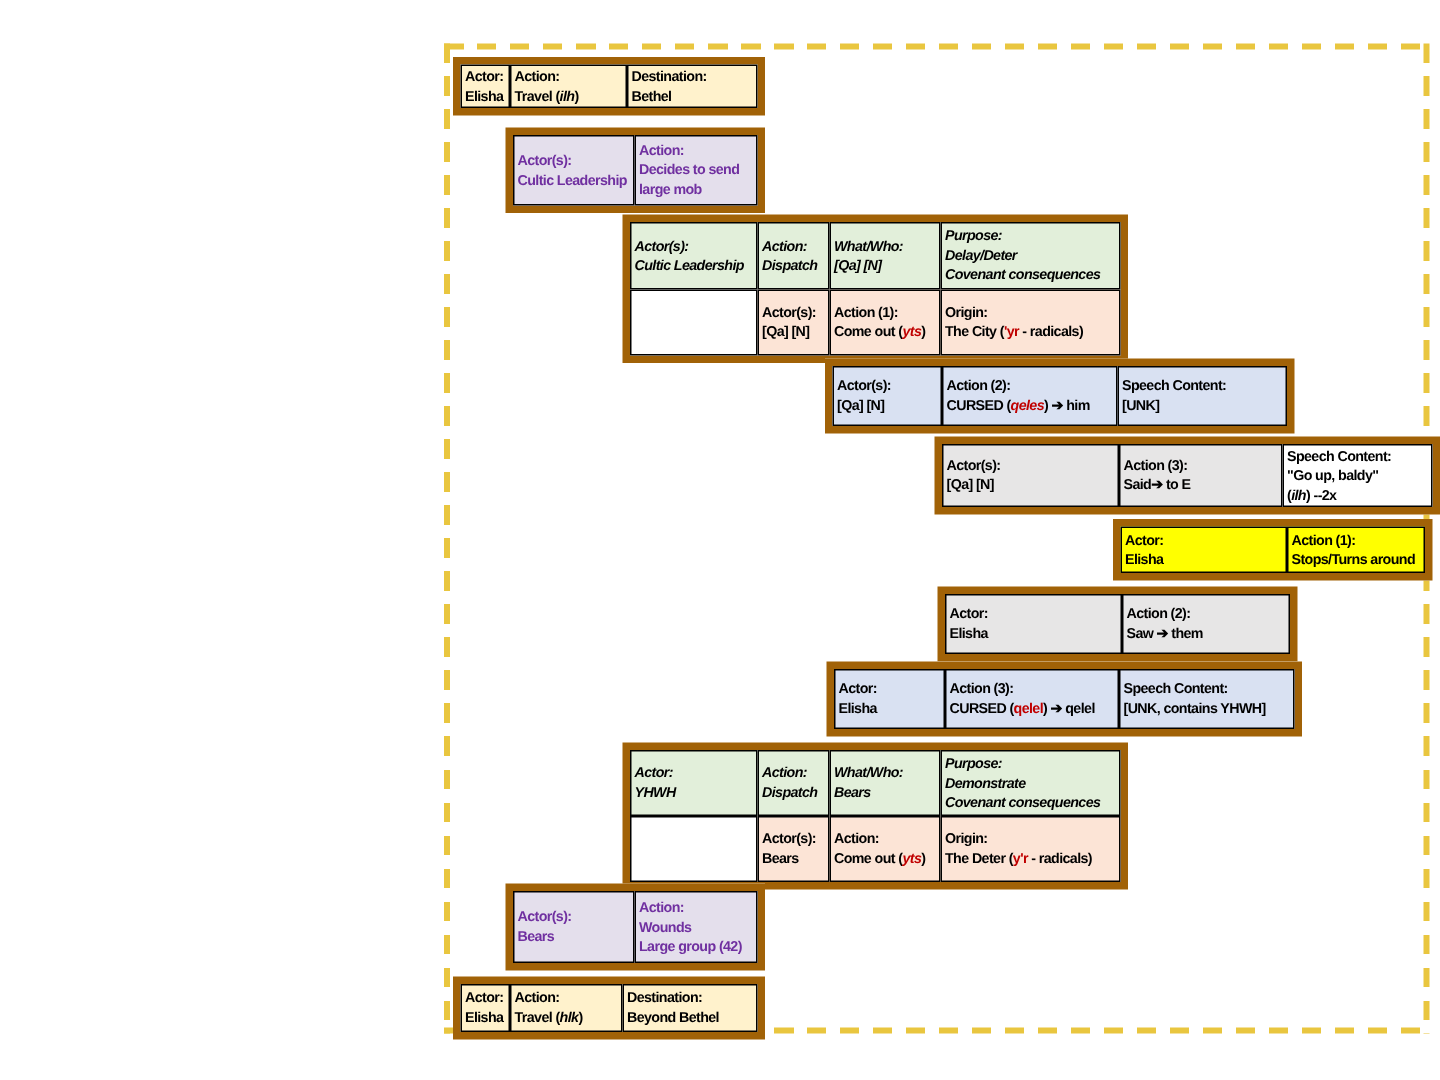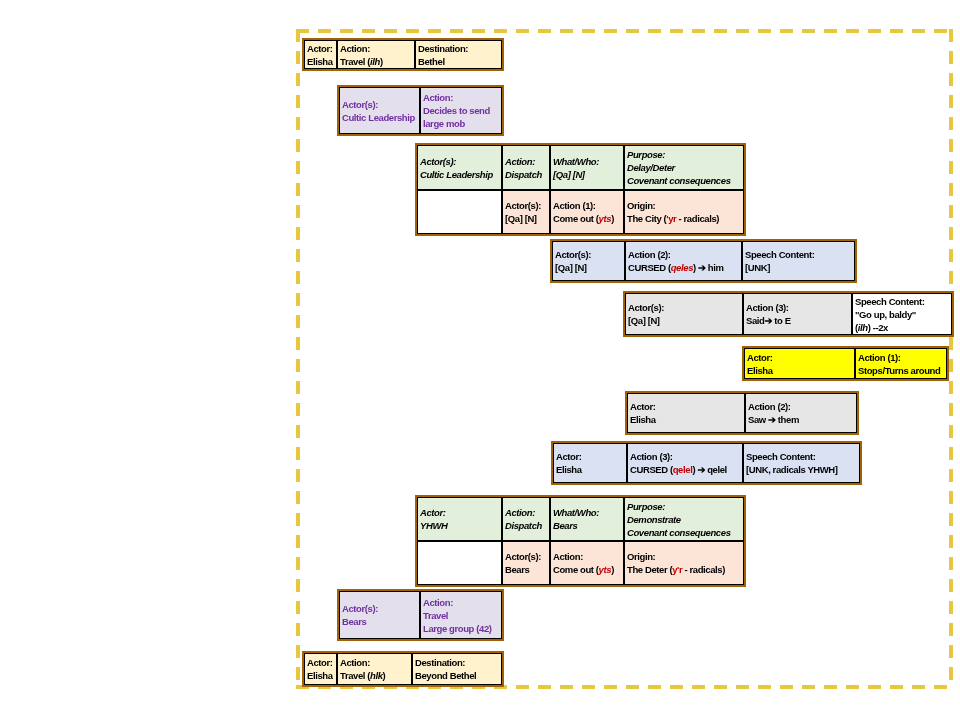--- a/index.html
+++ b/index.html
@@ -4,21 +4,21 @@
 <style>
   html,body{margin:0;padding:0;background:#ffffff;}
   #stage{position:relative;width:960px;height:720px;background:#ffffff;overflow:hidden;
          font-family:"Liberation Sans",sans-serif;}
   #frame{position:absolute;left:296px;top:29px;width:657px;height:660px;pointer-events:none;
     background:
       repeating-linear-gradient(90deg,var(--frame) 0 13px,transparent 13px 22px) left top/100% 4px no-repeat,
       repeating-linear-gradient(90deg,var(--frame) 0 13px,transparent 13px 22px) left bottom/100% 4px no-repeat,
       repeating-linear-gradient(180deg,var(--frame) 0 13px,transparent 13px 22px) left top/4px 100% no-repeat,
       repeating-linear-gradient(180deg,var(--frame) 0 13px,transparent 13px 22px) right top/4px 100% no-repeat;}
-  .tbl{position:absolute;display:flex;flex-direction:column;border:2px solid #a16207;background:#fff;}
+  .tbl{position:absolute;display:flex;flex-direction:column;border:5px solid #a16207;background:#fff;}
   .row{display:flex;}
   .cell{box-sizing:border-box;border:1px solid #000;display:flex;flex-direction:column;
         justify-content:center;align-items:flex-start;padding:0 2px;
         font-weight:bold;font-size:9.5px;line-height:13px;letter-spacing:-0.4px;
         white-space:nowrap;color:#000;}
   .ln{display:block;}
 </style>
 </head>
 <body>
 
@@ -152,21 +152,21 @@
           <div class="cell" style="width: 74px; background: rgb(217, 225, 242);">
             <div class="ln"><span>Actor:</span></div>
             <div class="ln"><span>Elisha</span></div>
           </div>
           <div class="cell" style="width: 116px; background: rgb(217, 225, 242);">
             <div class="ln"><span>Action (3):</span></div>
             <div class="ln"><span>CURSED (</span><span style="color: rgb(192, 0, 0);">qelel</span><span>) ➔ qelel</span></div>
           </div>
           <div class="cell" style="width: 117px; background: rgb(217, 225, 242);">
             <div class="ln"><span>Speech Content:</span></div>
-            <div class="ln"><span>[UNK, radicals YHWH]</span></div>
+            <div class="ln"><span>[UNK, contains YHWH]</span></div>
           </div>
         </div>
       </div>
       <div class="tbl" style="left: 415px; top: 495px;">
         <div class="row" style="height: 44px;">
           <div class="cell" style="width: 85px; background: rgb(226, 239, 218); font-style: italic;">
             <div class="ln"><span>Actor:</span></div>
             <div class="ln"><span>YHWH</span></div>
           </div>
           <div class="cell" style="width: 48px; background: rgb(226, 239, 218); font-style: italic;">
@@ -200,21 +200,21 @@
         </div>
       </div>
       <div class="tbl" style="left: 337px; top: 589px;">
         <div class="row" style="height: 48px;">
           <div class="cell" style="width: 81px; background: rgb(228, 223, 236); color: rgb(112, 48, 160);">
             <div class="ln"><span>Actor(s):</span></div>
             <div class="ln"><span>Bears</span></div>
           </div>
           <div class="cell" style="width: 82px; background: rgb(228, 223, 236); color: rgb(112, 48, 160);">
             <div class="ln"><span>Action:</span></div>
-            <div class="ln"><span>Travel</span></div>
+            <div class="ln"><span>Wounds</span></div>
             <div class="ln"><span>Large group (42)</span></div>
           </div>
         </div>
       </div>
       <div class="tbl" style="left: 302px; top: 651px;">
         <div class="row" style="height: 32px;">
           <div class="cell" style="width: 33px; background: rgb(255, 242, 204);">
             <div class="ln"><span>Actor:</span></div>
             <div class="ln"><span>Elisha</span></div>
           </div>

